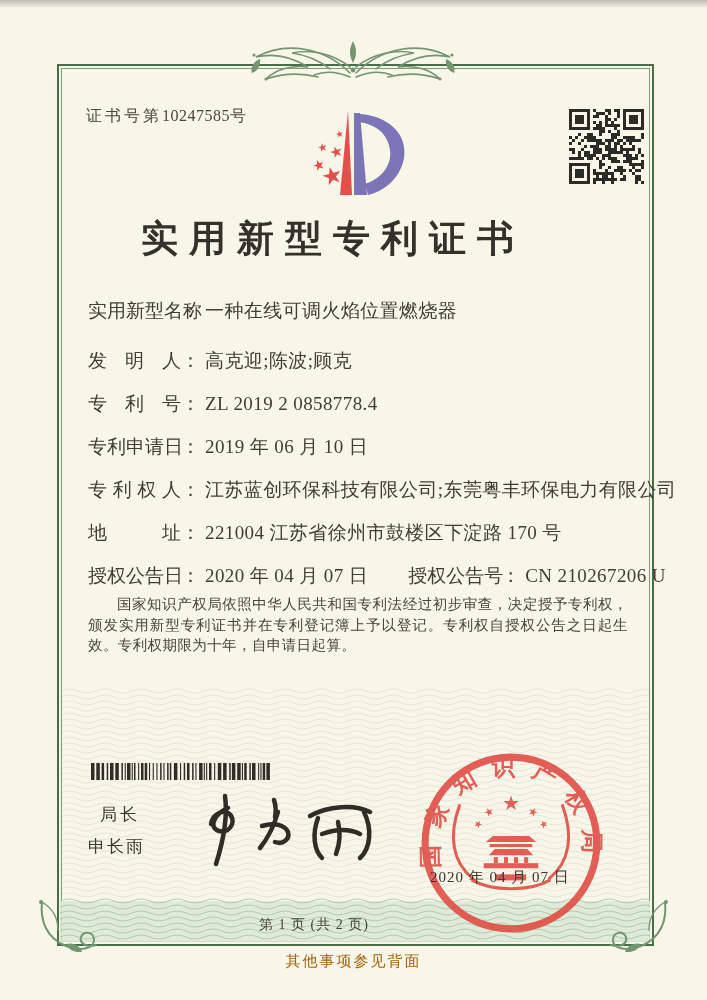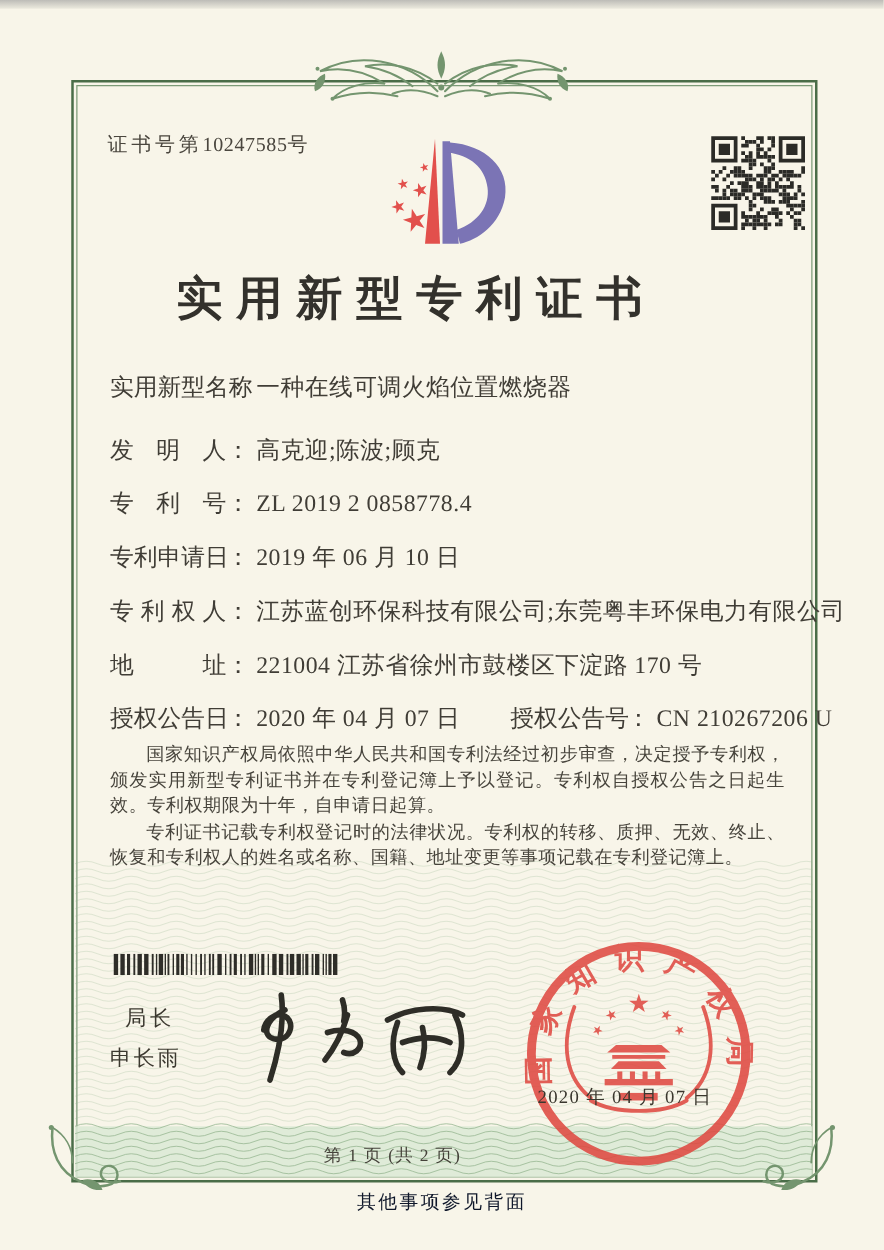--- a/index.html
+++ b/index.html
@@ -43,21 +43,21 @@
     color:#3b382f;z-index:2;margin-left:12px;}
   .sign-name{position:absolute;left:88px;top:835px;font-size:17px;letter-spacing:2px;
     color:#3b382f;z-index:2;}
   #signature-svg{position:absolute;left:192px;top:790px;width:205px;height:82px;z-index:3;}
   #seal-svg{position:absolute;left:415px;top:747px;width:192px;height:192px;z-index:3;}
   .seal-date{position:absolute;left:430px;top:868px;font-size:15px;letter-spacing:1px;
     color:#3a372e;z-index:4;}
   .page-no{position:absolute;left:0;top:916px;width:628px;text-align:center;
     font-size:14px;letter-spacing:1px;color:#45423a;z-index:2;}
   .back-note{position:absolute;left:0;top:952px;width:707px;text-align:center;
-    font-size:15px;letter-spacing:2px;color:#0f172a;z-index:2;}
+    font-size:15px;letter-spacing:2px;color:#a16207;z-index:2;}
 </style>
 </head>
 <body>
 
 <div class="scan-edge"></div>
 
 <div class="frame">
   <div class="frame-inner"></div>
 </div>
 
@@ -401,21 +401,20 @@
   <div class="frow"><span class="flabel">发明人</span><span class="fcolon">：</span><span class="fvalue">高克迎;陈波;顾克</span></div>
   <div class="frow"><span class="flabel">专利号</span><span class="fcolon">：</span><span class="fvalue">ZL 2019 2 0858778.4</span></div>
   <div class="frow"><span class="flabel">专利申请日</span><span class="fcolon">：</span><span class="fvalue">2019 年 06 月 10 日</span></div>
   <div class="frow"><span class="flabel">专利权人</span><span class="fcolon">：</span><span class="fvalue">江苏蓝创环保科技有限公司;东莞粤丰环保电力有限公司</span></div>
   <div class="frow"><span class="flabel">地址</span><span class="fcolon">：</span><span class="fvalue">221004 江苏省徐州市鼓楼区下淀路 170 号</span></div>
   <div class="frow"><span class="flabel">授权公告日</span><span class="fcolon">：</span><span class="fvalue">2020 年 04 月 07 日</span><span class="flabel fpair2">授权公告号</span><span class="fcolon">：</span><span class="fvalue">CN 210267206 U</span></div>
 </div>
 
 <div class="paras">
   <p>国家知识产权局依照中华人民共和国专利法经过初步审查，决定授予专利权，颁发实用新型专利证书并在专利登记簿上予以登记。专利权自授权公告之日起生效。专利权期限为十年，自申请日起算。</p>
-  <p>专利证书记载专利权登记时的法律状况。专利权的转移、质押、无效、终止、恢复和专利权人的姓名或名称、国籍、地址变更等事项记载在专利登记簿上。</p>
 </div>
 
 <svg id="barcode-svg" viewBox="0 0 182 17" preserveAspectRatio="none">
     <rect x="1.0" y="0" width="3.5" height="17" fill="#2e2d28"></rect>
     <rect x="6.3" y="0" width="3.5" height="17" fill="#2e2d28"></rect>
     <rect x="11.6" y="0" width="2.5" height="17" fill="#2e2d28"></rect>
     <rect x="16.7" y="0" width="1.5" height="17" fill="#2e2d28"></rect>
     <rect x="20.0" y="0" width="3.5" height="17" fill="#2e2d28"></rect>
     <rect x="25.3" y="0" width="3.5" height="17" fill="#2e2d28"></rect>
     <rect x="31.4" y="0" width="1.5" height="17" fill="#2e2d28"></rect>

